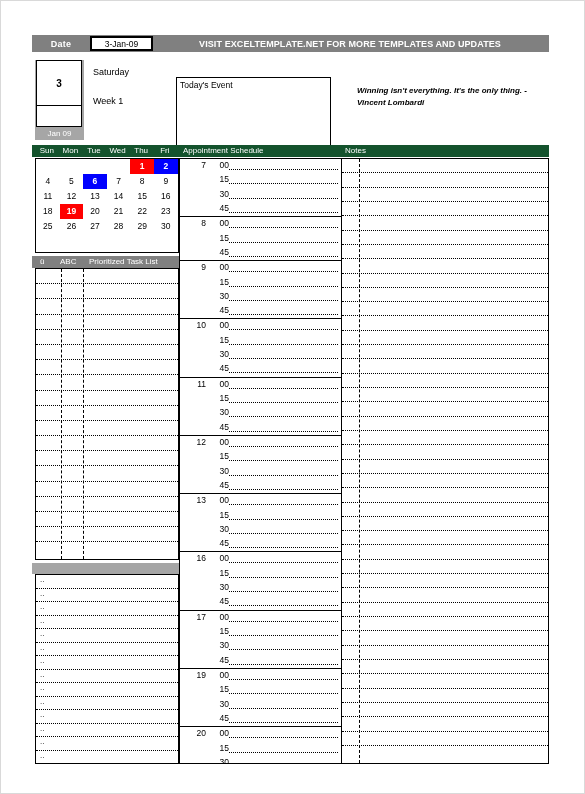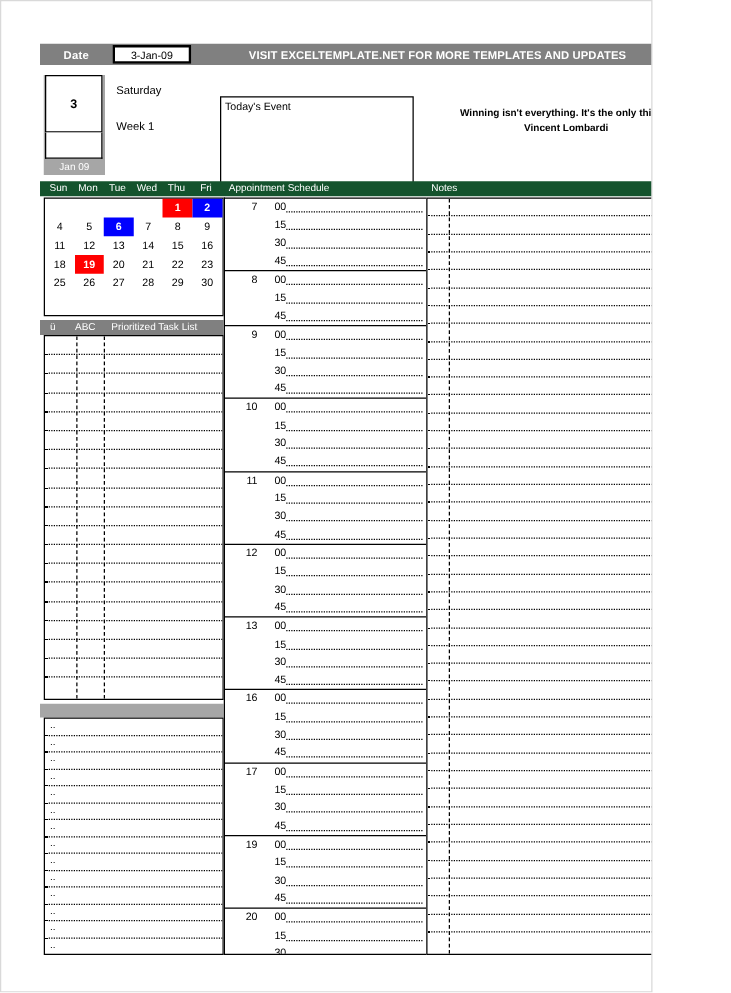--- a/index.html
+++ b/index.html
@@ -8,21 +8,21 @@
     background: #ffffff;
   }
   body {
     width: 585px;
     height: 794px;
     font-family: "Liberation Sans", sans-serif;
     -webkit-font-smoothing: none;
   }
   .page {
     position: relative;
-    width: 522px;
+    width: 585px;
     height: 794px;
     box-sizing: border-box;
     border: 1px solid #d9d9d9;
     background: #fff;
     overflow: hidden;
   }
 
   
   .titlebar {
     position: absolute;
@@ -144,22 +144,23 @@
     top: 2px;
     font-size: 8.5px;
     color: #000;
   }
 
   .quote {
     position: absolute;
     left: 356px;
     top: 84px;
     width: 192px;
-    text-align: center;
+    text-align: left;
     font-size: 8px;
+    font-style: italic;
     font-weight: bold;
     color: #000;
     line-height: 12px;
   }
 
   
   .headband {
     position: absolute;
     left: 31px;
     top: 144px;

